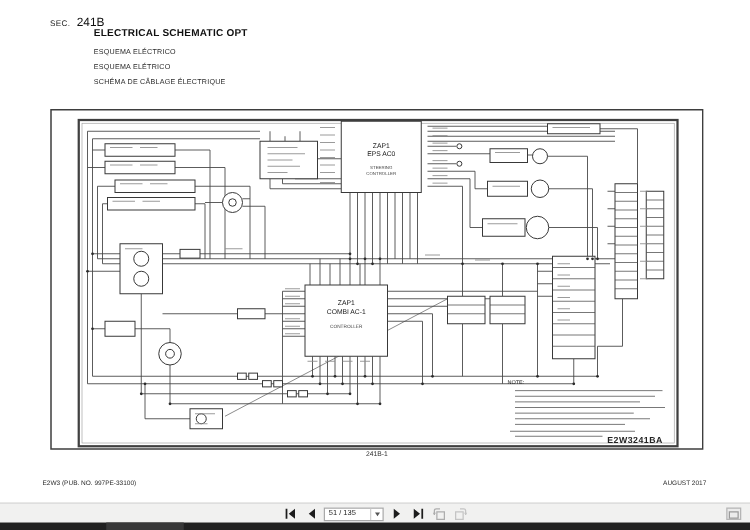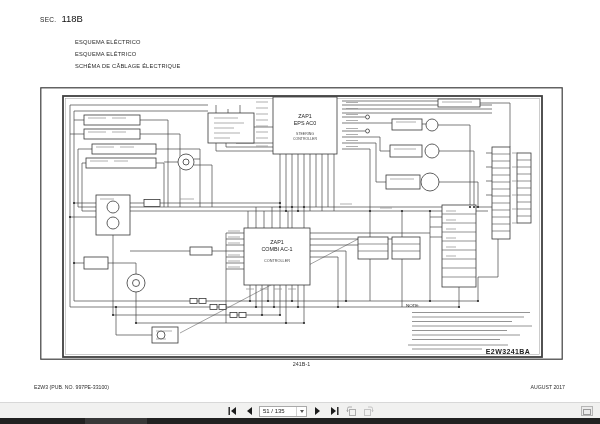--- a/index.html
+++ b/index.html
@@ -37,22 +37,23 @@
   
   .bottombar{position:absolute;left:0;top:418px;width:600px;height:6px;background:#212121;}
   .bb-item{position:absolute;left:85px;top:0;width:62px;height:6px;background:#383838;}
 </style>
 </head>
 <body>
 
 <div class="screen">
 
   <div class="hdr">
-    <span class="sec">SEC.</span><span class="secnum">118B</span>
+    <span class="sec">SEC.</span><span class="secnum">241B</span>
   </div>
+  <div class="doc-title">ELECTRICAL SCHEMATIC OPT</div>
   <div class="subtitle sub1">ESQUEMA ELÉCTRICO</div>
   <div class="subtitle sub2">ESQUEMA ELÉTRICO</div>
   <div class="subtitle sub3">SCHÉMA DE CÂBLAGE ÉLECTRIQUE</div>
 
   <svg class="schem" viewBox="0 0 523 273">
 
     <rect x="0.8" y="0.8" width="521.4" height="271.4" fill="none" stroke="#3e3e3e" stroke-width="1.2"></rect>
     <rect x="23" y="9" width="479" height="261" fill="none" stroke="#404040" stroke-width="1.8"></rect>
     <rect x="25.6" y="11.6" width="473.8" height="255.8" fill="none" stroke="#9a9a9a" stroke-width="0.5"></rect>
 

